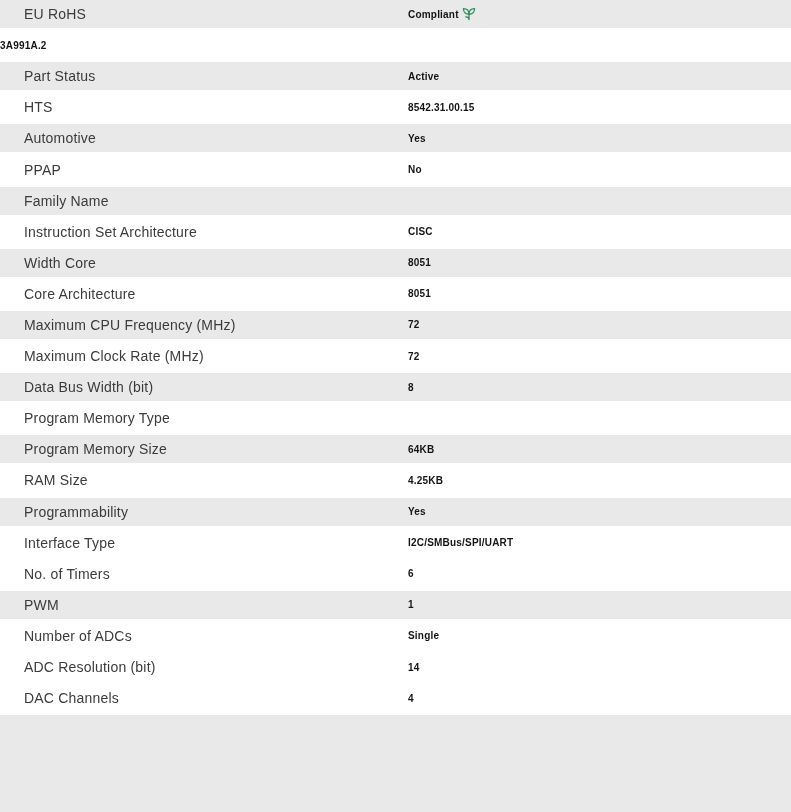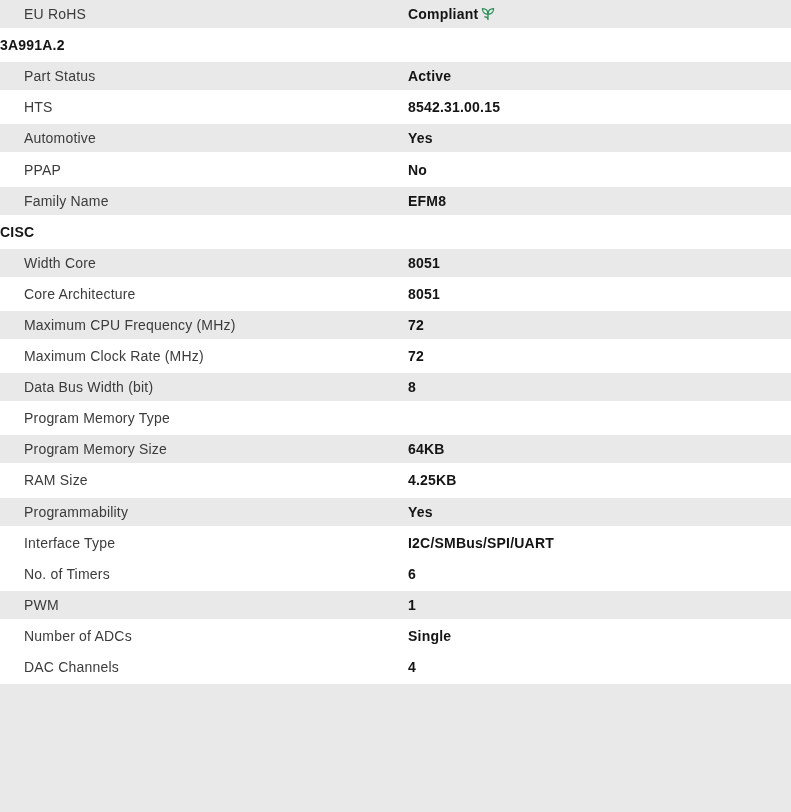--- a/index.html
+++ b/index.html
@@ -33,21 +33,21 @@
     padding-left: 24px;
     font-size: 14px;
     font-weight: 400;
     color: #3b3b3b;
     letter-spacing: 0.2px;
     white-space: nowrap;
   }
   .cell-value {
     display: flex;
     align-items: center;
-    font-size: 14px;
+    font-size: 10px;
     font-weight: 700;
     color: #141414;
     letter-spacing: 0.2px;
     white-space: nowrap;
   }
   .leaf-wrap {
     display: inline-flex;
     align-items: center;
     margin-left: 2px;
     cursor: pointer;
@@ -111,27 +111,24 @@
     <div class="row">
       <div class="cell-label">PPAP</div>
       <div class="cell-value">
         <span class="value-text">No</span>
 
       </div>
     </div>
 
     <div class="row shaded">
       <div class="cell-label">Family Name</div>
-      <div class="cell-value">
-        <span class="value-text">EFM8</span>
-
-      </div>
-    </div>
-
-    <div class="row">
+    </div>
+
+    <div class="row">
+      <div class="cell-label">Instruction Set Architecture</div>
       <div class="cell-value">
         <span class="value-text">CISC</span>
 
       </div>
     </div>
 
     <div class="row shaded">
       <div class="cell-label">Width Core</div>
       <div class="cell-value">
         <span class="value-text">8051</span>
@@ -226,20 +223,27 @@
 
     <div class="row">
       <div class="cell-label">Number of ADCs</div>
       <div class="cell-value">
         <span class="value-text">Single</span>
 
       </div>
     </div>
 
 
+    <div class="row">
+      <div class="cell-label">ADC Resolution (bit)</div>
+      <div class="cell-value">
+        <span class="value-text">14</span>
+
+      </div>
+    </div>
 
 
     <div class="row">
       <div class="cell-label">DAC Channels</div>
       <div class="cell-value">
         <span class="value-text">4</span>
 
       </div>
     </div>
   </div>

